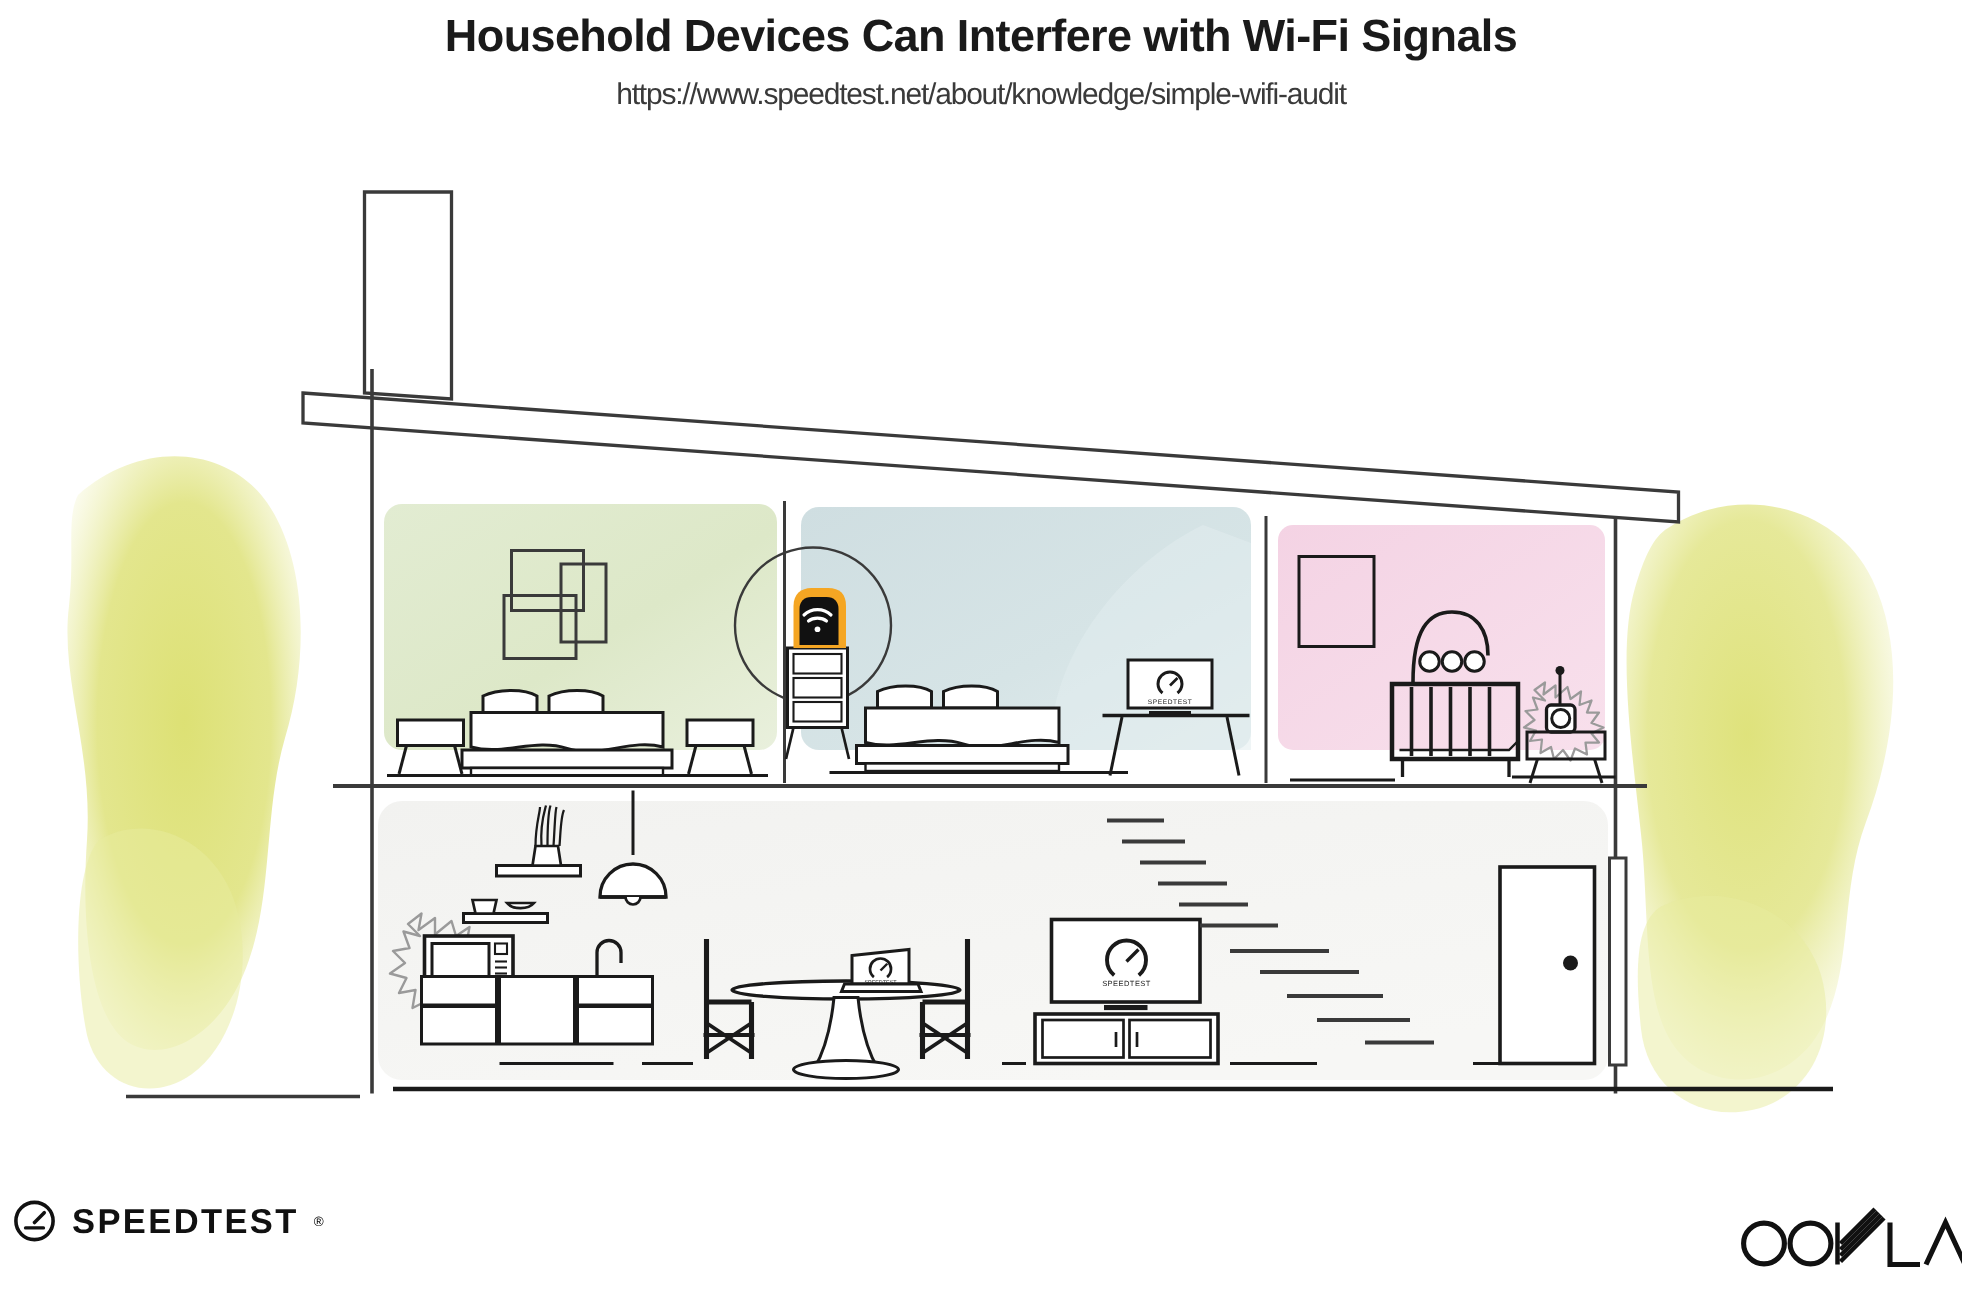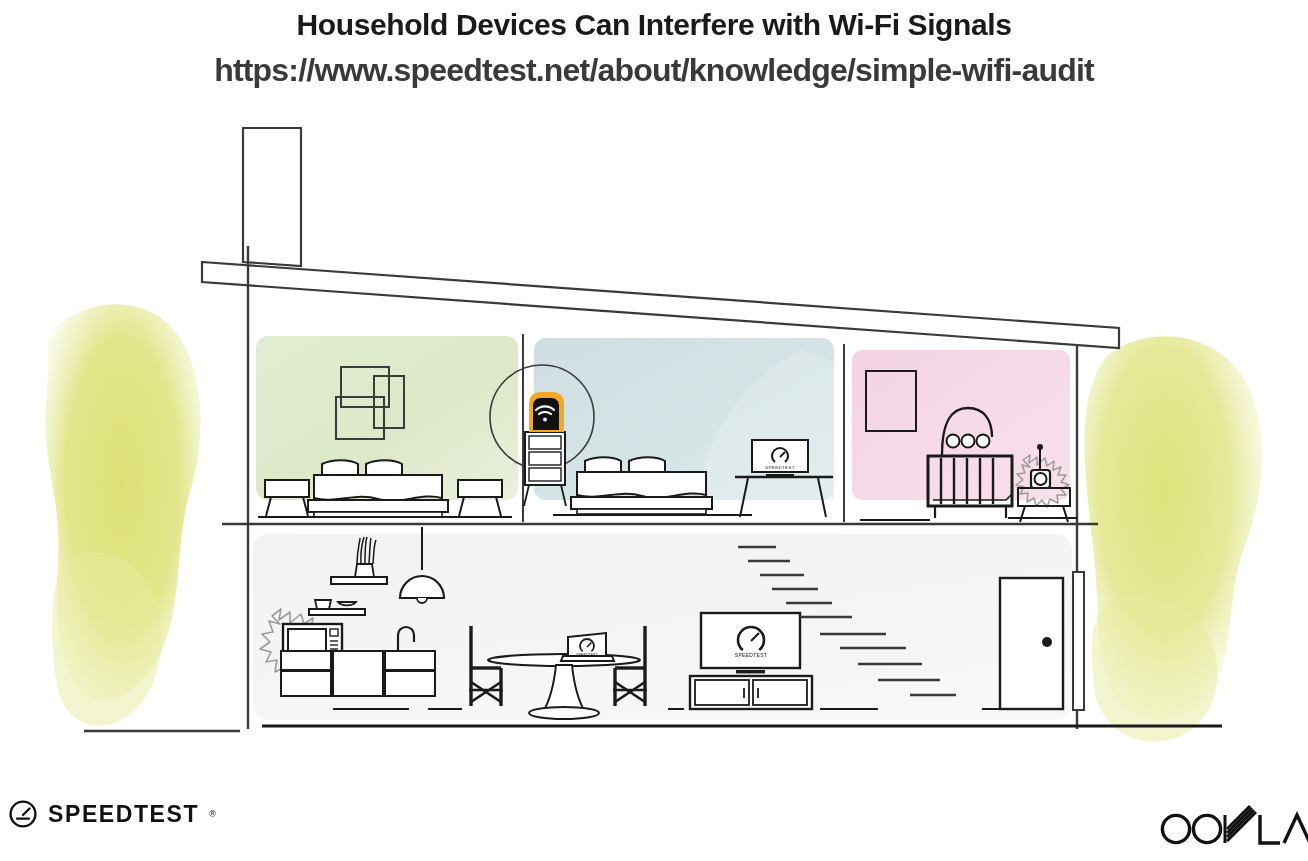--- a/index.html
+++ b/index.html
@@ -8,21 +8,21 @@
     font-family:"Liberation Sans",sans-serif;overflow:hidden;position:relative;
   }
   #stage{position:absolute;inset:0;width:1308px;height:861px;}
 
   .hdr{position:absolute;left:0;right:0;text-align:center;}
   #title{
     top:8px;font-size:30px;font-weight:bold;color:#1a1a1a;
     letter-spacing:-0.4px;font-family:"Liberation Sans",sans-serif;
   }
   #url{
-    top:52px;font-size:32px;color:#3a3a3a;font-weight:700;
+    top:52px;font-size:20px;color:#3a3a3a;font-weight:400;
     letter-spacing:-0.8px;font-family:"Liberation Sans",sans-serif;
   }
 
   .logo-row{position:absolute;bottom:22px;left:0;right:0;height:40px;}
   #speedtest-logo{position:absolute;left:8px;top:0;display:flex;align-items:center;gap:10px;}
   #speedtest-wordmark{
     font-size:23px;font-weight:bold;letter-spacing:1.6px;color:#111;
   }
   #speedtest-reg{font-size:9px;vertical-align:super;letter-spacing:0;}
   #ookla-logo{position:absolute;right:-6px;top:4px;}

